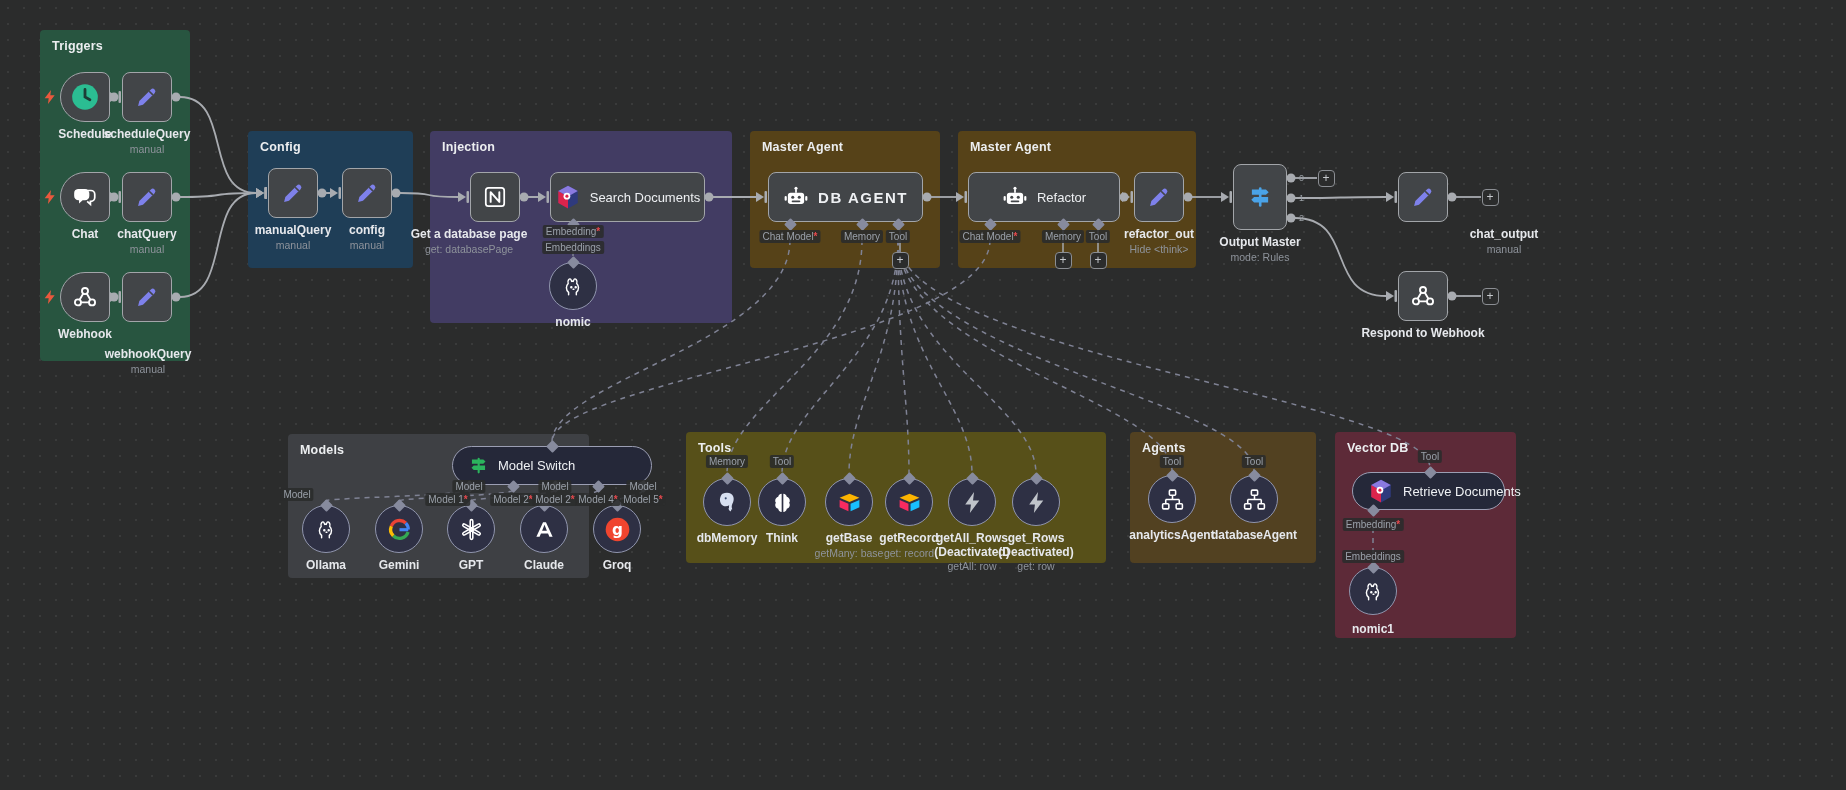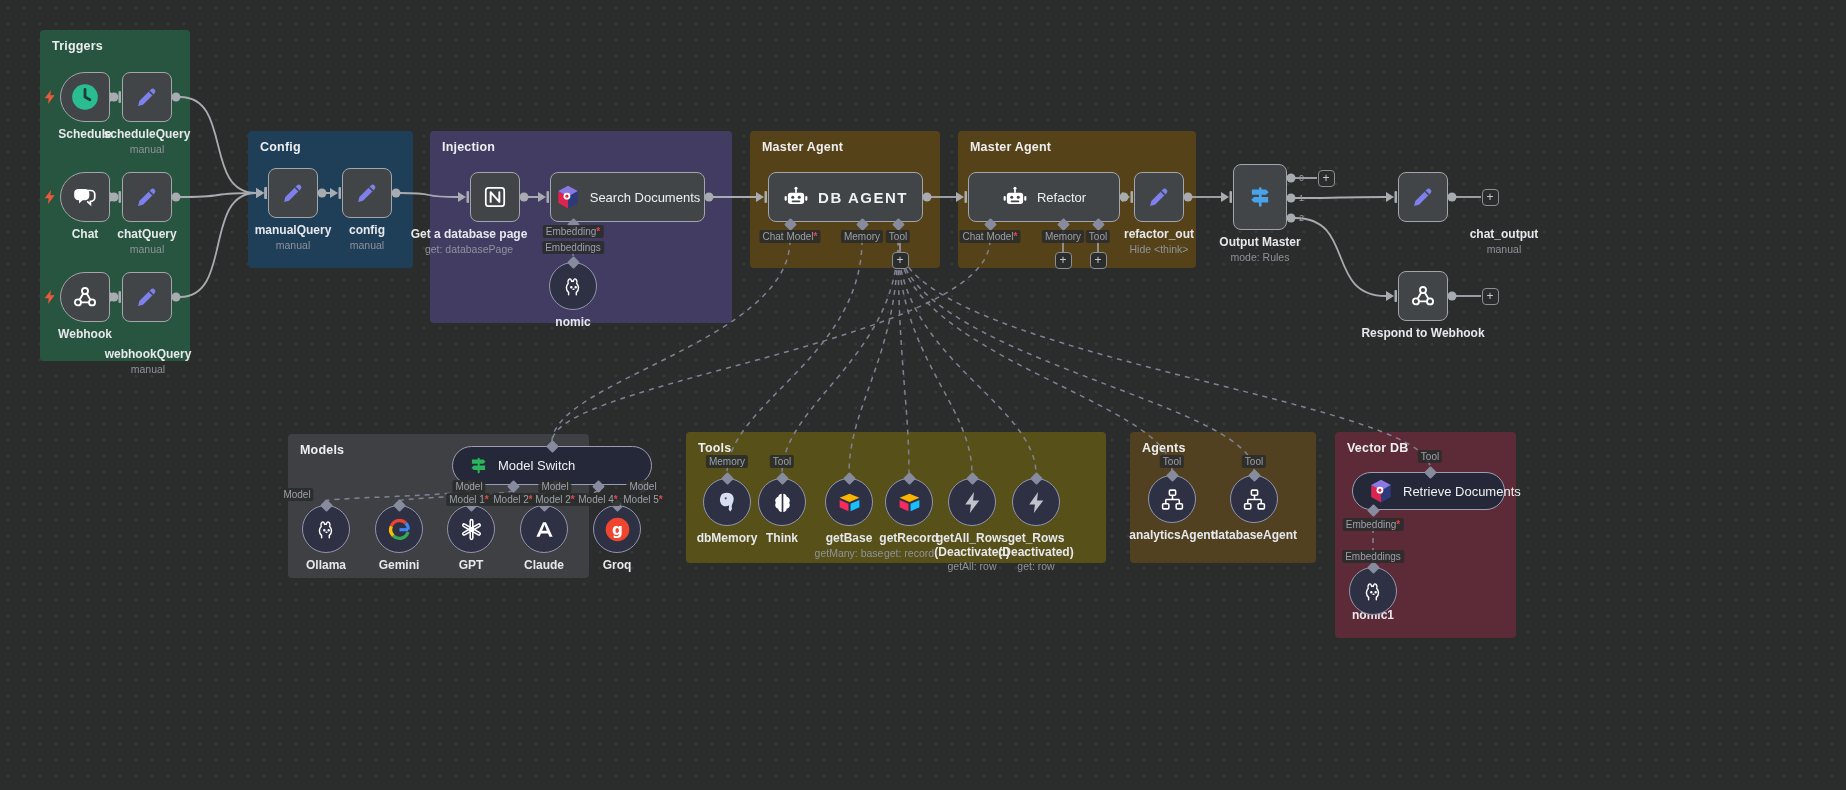--- a/index.html
+++ b/index.html
@@ -551,21 +551,21 @@
         <svg width="26" height="26" viewBox="0 0 24 24">
           <polygon points="12,1.5 21,6.5 21,17.5 12,22.5 3,17.5 3,6.5" fill="#2f3a7d"></polygon>
           <polygon points="3,6.5 12,11.5 12,22.5 3,17.5" fill="#dc244c"></polygon>
           <polygon points="12,1.5 21,6.5 12,11.5 3,6.5" fill="#8a7ae0"></polygon>
           <circle cx="11" cy="11.2" r="3.1" fill="#fff"></circle>
           <circle cx="11" cy="11.2" r="1.4" fill="#dc244c"></circle>
         </svg>
       </div>
       <div class="inner-label">Retrieve Documents</div>
     </div>
-    <div class="node-label" style="left: 1373px; top: 609px; align-items: flex-end;">
+    <div class="node-label" style="left: 1373px; top: 623px; align-items: flex-end;">
       <div class="lbl">nomic1</div>
     </div>
     <div class="node round" style="left: 1349px; top: 567px; width: 48px; height: 48px;">
       <div class="icon">
         <svg width="25" height="25" viewBox="0 0 24 24" fill="none" stroke="#fff" stroke-width="1.4" stroke-linecap="round" stroke-linejoin="round">
           <path d="M7.3 20v-2.3c-1.3-1-2.1-2.6-2.1-4.4 0-1.6.6-3 1.7-4.1-.5-1.2-.4-2.6.4-3.7.9-1.2 2-1.1 2.5.3l.5 1.3c.5-.1 1-.1 1.4 0l.5-1.3c.5-1.4 1.6-1.5 2.5-.3.8 1.1.9 2.5.4 3.7 1.1 1.1 1.7 2.5 1.7 4.1 0 1.8-.8 3.4-2.1 4.4V20"></path>
           <circle cx="9.9" cy="12.6" r="0.5" fill="#fff"></circle>
           <circle cx="14.1" cy="12.6" r="0.5" fill="#fff"></circle>
           <path d="M11.6 14.7h.8"></path>
         </svg>
@@ -606,21 +606,21 @@
     <div class="chip" style="left: 790px; top: 230px;"><span>Chat Model</span><span class="star">*</span></div>
     <div class="chip" style="left: 862px; top: 230px;"><span>Memory</span><span class="star"></span></div>
     <div class="chip" style="left: 898px; top: 230px;"><span>Tool</span><span class="star"></span></div>
     <div class="chip" style="left: 990px; top: 230px;"><span>Chat Model</span><span class="star">*</span></div>
     <div class="chip" style="left: 1063px; top: 230px;"><span>Memory</span><span class="star"></span></div>
     <div class="chip" style="left: 1098px; top: 230px;"><span>Tool</span><span class="star"></span></div>
     <div class="chip" style="left: 297px; top: 488px;"><span>Model</span><span class="star"></span></div>
     <div class="chip" style="left: 469px; top: 480px;"><span>Model</span><span class="star"></span></div>
     <div class="chip" style="left: 555px; top: 480px;"><span>Model</span><span class="star"></span></div>
     <div class="chip" style="left: 643px; top: 480px;"><span>Model</span><span class="star"></span></div>
-    <div class="chip" style="left: 469px; top: 493px;"><span>Model 1</span><span class="star">*</span></div>
+    <div class="chip" style="left: 448px; top: 493px;"><span>Model 1</span><span class="star">*</span></div>
     <div class="chip" style="left: 513px; top: 493px;"><span>Model 2</span><span class="star">*</span></div>
     <div class="chip" style="left: 555px; top: 493px;"><span>Model 2</span><span class="star">*</span></div>
     <div class="chip" style="left: 598px; top: 493px;"><span>Model 4</span><span class="star">*</span></div>
     <div class="chip" style="left: 643px; top: 493px;"><span>Model 5</span><span class="star">*</span></div>
     <div class="chip" style="left: 727px; top: 455px;"><span>Memory</span><span class="star"></span></div>
     <div class="chip" style="left: 782px; top: 455px;"><span>Tool</span><span class="star"></span></div>
     <div class="chip" style="left: 1172px; top: 455px;"><span>Tool</span><span class="star"></span></div>
     <div class="chip" style="left: 1254px; top: 455px;"><span>Tool</span><span class="star"></span></div>
     <div class="chip" style="left: 1430px; top: 450px;"><span>Tool</span><span class="star"></span></div>
     <div class="chip" style="left: 1373px; top: 518px;"><span>Embedding</span><span class="star">*</span></div>

